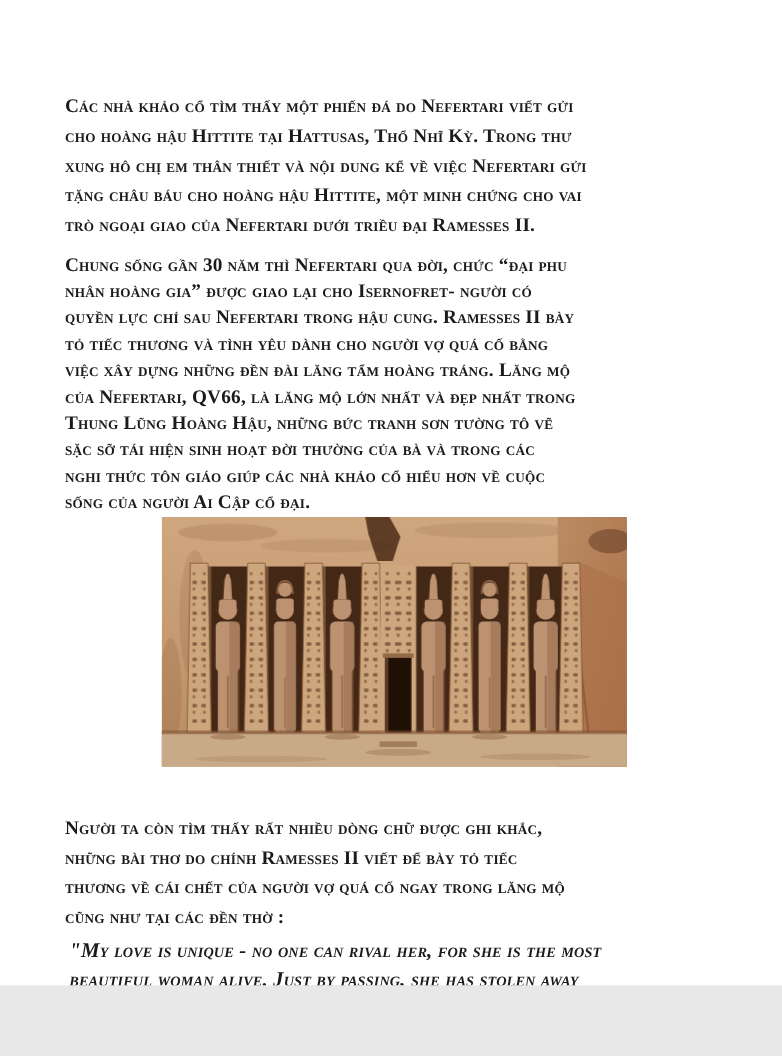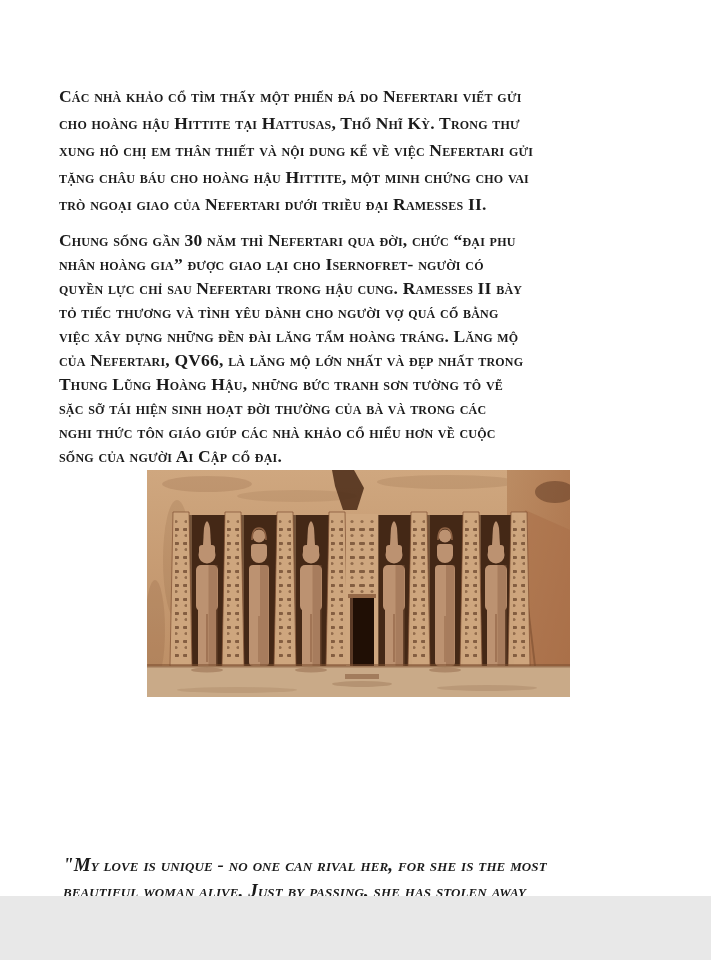--- a/index.html
+++ b/index.html
@@ -150,16 +150,17 @@
         <ellipse cx="298" cy="200" rx="16" ry="2.5" fill="var(--rock-shadow)" opacity="0.35"></ellipse>
         <rect x="198" y="204" width="34" height="5" fill="var(--rock-shadow)" opacity="0.5"></rect>
         <ellipse cx="215" cy="214" rx="30" ry="3" fill="var(--rock-shadow)" opacity="0.25"></ellipse>
         <ellipse cx="340" cy="218" rx="50" ry="3" fill="var(--rock-shadow)" opacity="0.18"></ellipse>
         <ellipse cx="90" cy="220" rx="60" ry="3" fill="var(--rock-shadow)" opacity="0.15"></ellipse>
       </g>
     </svg>
   </div>
 
 
+  <p class="para para-3">Người ta còn tìm thấy rất nhiều dòng chữ được ghi khắc,<br>những bài thơ do chính Ramesses II viết để bày tỏ tiếc<br>thương về cái chết của người vợ quá cố ngay trong lăng mộ<br>cũng như tại các đền thờ :</p>
 
   <blockquote class="quote">"My love is unique - no one can rival her, for she is the most<br>beautiful woman alive. Just by passing, she has stolen away<br>my heart".</blockquote>
 
 </div>
 
 </body></html>

